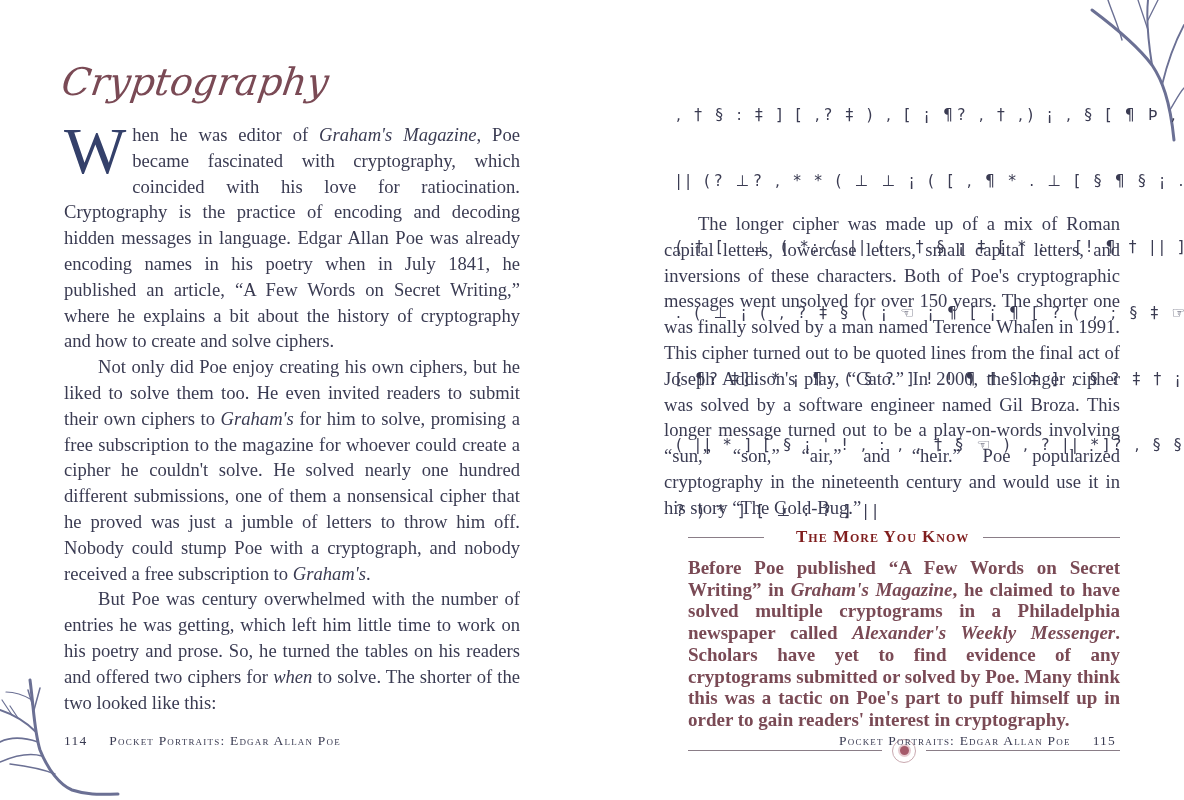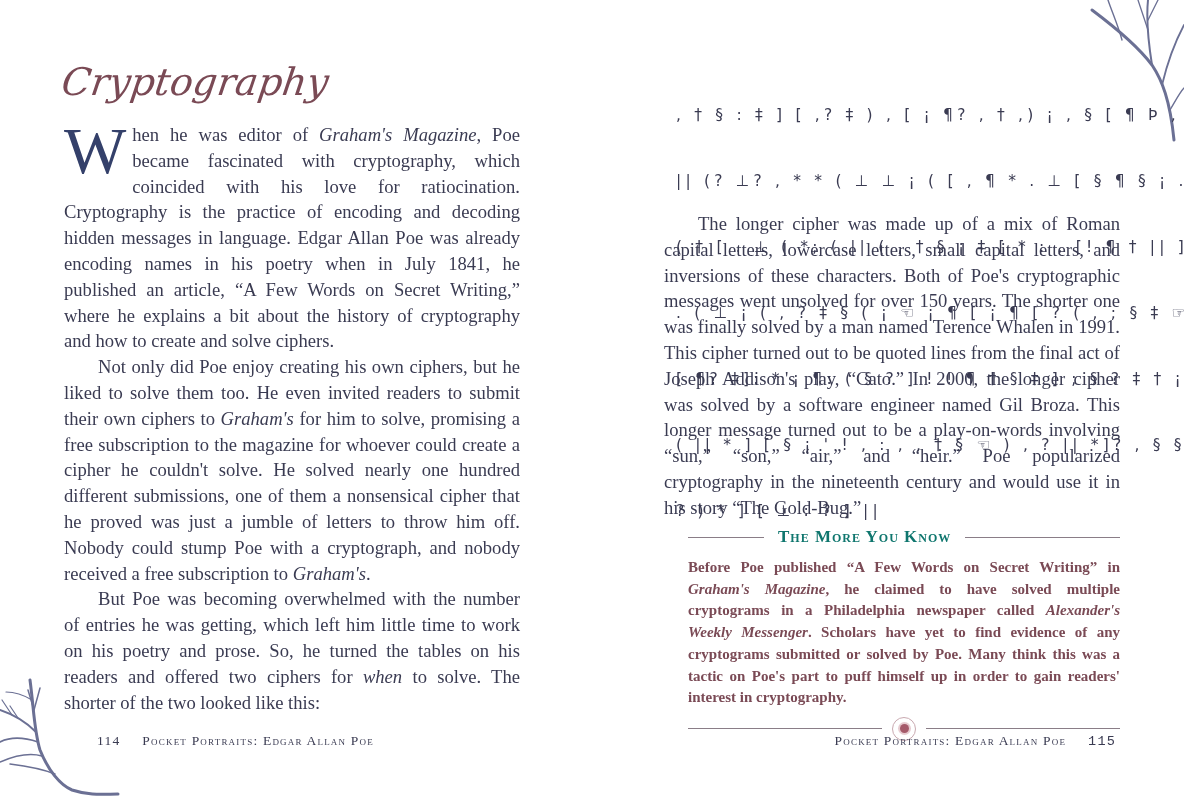--- a/index.html
+++ b/index.html
@@ -27,47 +27,47 @@
   .body-text p.first { text-indent: 0; }
   .left-col { position: absolute; left: 64px; top: 122px; width: 456px; }
   .dropcap {
     float: left; font-size: 66px; line-height: 50px; margin: 4px 6px 0 0;
     color: #34406a; font-family: "Liberation Serif", serif;
   }
   em { font-style: italic; margin-top: 36px; }
 
   .footer-left {
     position: absolute; left: 64px; top: 733px; font-size: 13.5px;
-    color: #3a3b52; letter-spacing: 1.2px; margin-left: 33px;
+    color: #3a3b52; letter-spacing: 1.2px;
   }
   .footer-left .num { margin-right: 22px; }
   .footer-right {
     position: absolute; right: 68px; top: 733px; font-size: 13.5px;
     color: #3a3b52; letter-spacing: 1.2px;
   }
-  .footer-right .num { margin-left: 22px; font-family: Liberation Mono, monospace; }
+  .footer-right .num { margin-left: 22px; }
   .sc { font-variant: small-caps; }
 
   .cipher {
     position: absolute; left: 84px; top: 60px; width: 456px;
     font-family: "DejaVu Sans", sans-serif; font-size: 15.5px; line-height: 22px;
     color: #3a3b52; letter-spacing: 4.2px; margin: 0; white-space: pre;
   }
   .right-col { position: absolute; left: 72px; top: 211px; width: 456px; }
 
   .sidebar-box { position: absolute; left: 96px; top: 527px; width: 432px; }
   .sidebar-head { display: flex; align-items: center; gap: 14px; }
   .sidebar-head .rule { flex: 1; height: 1px; background: #8a7d87; }
   .sidebar-head .rule.left { flex: 0 0 76px; }
   .sidebar-title {
-    font-size: 17px; color: #0f766e; font-variant: small-caps;
-    letter-spacing: 1px; font-weight: bold; white-space: nowrap;
+    font-size: 17px; color: #7f1d1d; font-variant: small-caps;
+    letter-spacing: 1px; font-weight: bold; white-space: nowrap; margin-left: 18px;
   }
   .sidebar-body {
-    margin-top: 10px; font-size: 15px; line-height: 21.7px; font-weight: bold;
+    margin-top: 10px; font-size: 19px; line-height: 21.7px; font-weight: bold;
     color: #7a4a55; text-align: justify;
   }
   .sidebar-foot { display: flex; align-items: center; gap: 10px; margin-top: 8px; }
   .sidebar-foot .rule { flex: 1; height: 1px; background: #8a7d87; }
   .ornament {
     width: 22px; height: 22px; border-radius: 50%;
     border: 1.5px solid #c9a9b0; display: flex; align-items: center; justify-content: center;
   }
   .ornament::after {
     content: ""; width: 9px; height: 9px; border-radius: 50%;
@@ -92,21 +92,21 @@
     </g>
   </svg>
 
   <h1 class="chapter-title">Cryptography</h1>
 
   <div class="left-col body-text">
     <p class="first">
       <span class="dropcap">W</span><span>hen he was editor of </span><em>Graham's Magazine</em><span>, Poe became fascinated with cryptography, which coincided with his love for ratiocination. Cryptography is the practice of encoding and decoding hidden messages in language. Edgar Allan Poe was already encoding names in his poetry when in July 1841, he published an article, “A Few Words on Secret Writing,” where he explains a bit about the history of cryptography and how to create and solve ciphers.</span>
     </p>
     <p><span>Not only did Poe enjoy creating his own ciphers, but he liked to solve them too. He even invited readers to submit their own ciphers to </span><em>Graham's</em><span> for him to solve, promising a free subscription to the magazine for whoever could create a cipher he couldn't solve. He solved nearly one hundred different submissions, one of them a nonsensical cipher that he proved was just a jumble of letters to throw him off. Nobody could stump Poe with a cryptograph, and nobody received a free subscription to </span><em>Graham's</em><span>.</span></p>
-    <p><span>But Poe was becoming overwhelmed with the number of entries he was getting, which left him little time to work on his poetry and prose. So, he turned the tables on his readers and offered two ciphers for </span><em>when</em><span> to solve. The shorter of the two looked like this:</span></p>
+    <p><span>But Poe was century overwhelmed with the number of entries he was getting, which left him little time to work on his poetry and prose. So, he turned the tables on his readers and offered two ciphers for </span><em>when</em><span> to solve. The shorter of the two looked like this:</span></p>
   </div>
 
   <div class="footer-left">
     <span class="num">114</span><span class="sc">Pocket Portraits: Edgar Allan Poe</span>
   </div>
 </div>
 
 <div class="page page-right">
   <svg class="branch" style="left:490px;top:0" width="102" height="150" viewBox="0 0 102 150">
     <g fill="none" stroke="#6b7094" stroke-linecap="round">

